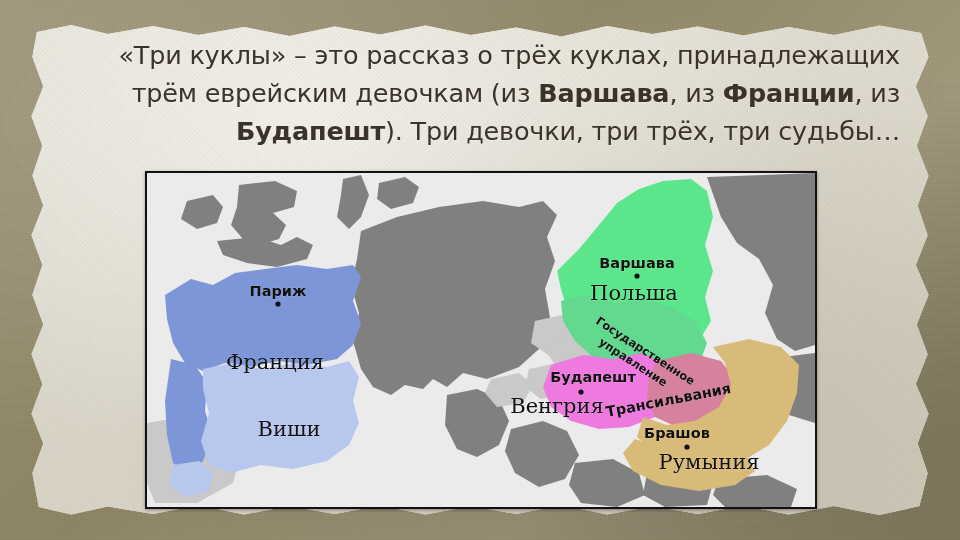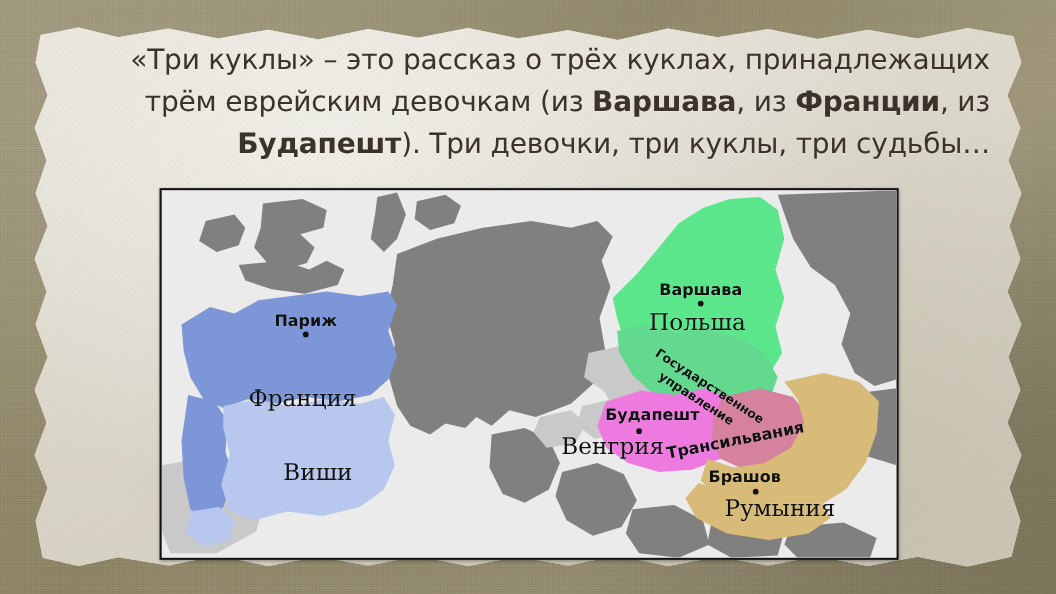--- a/index.html
+++ b/index.html
@@ -131,21 +131,21 @@
   <div id="paper"></div>
 
   <div id="caption">
     <div>
       <span>«Три куклы» – это рассказ о трёх куклах, принадлежащих</span>
     </div>
     <div>
       <span>трём еврейским девочкам (из </span><b>Варшава</b><span>, из </span><b>Франции</b><span>, из</span>
     </div>
     <div>
-      <b>Будапешт</b><span>). Три девочки, три куклы, три судьбы…</span>
+      <b>Будапешт</b><span>). Три девочки, три трёх, три судьбы…</span>
     </div>
   </div>
 
   <div id="map-frame">
     <svg id="map-svg" viewBox="0 0 668 334" preserveAspectRatio="none">
 
       <rect x="0" y="0" width="668" height="334" fill="#ebebeb"></rect>
 
       <g>
 

